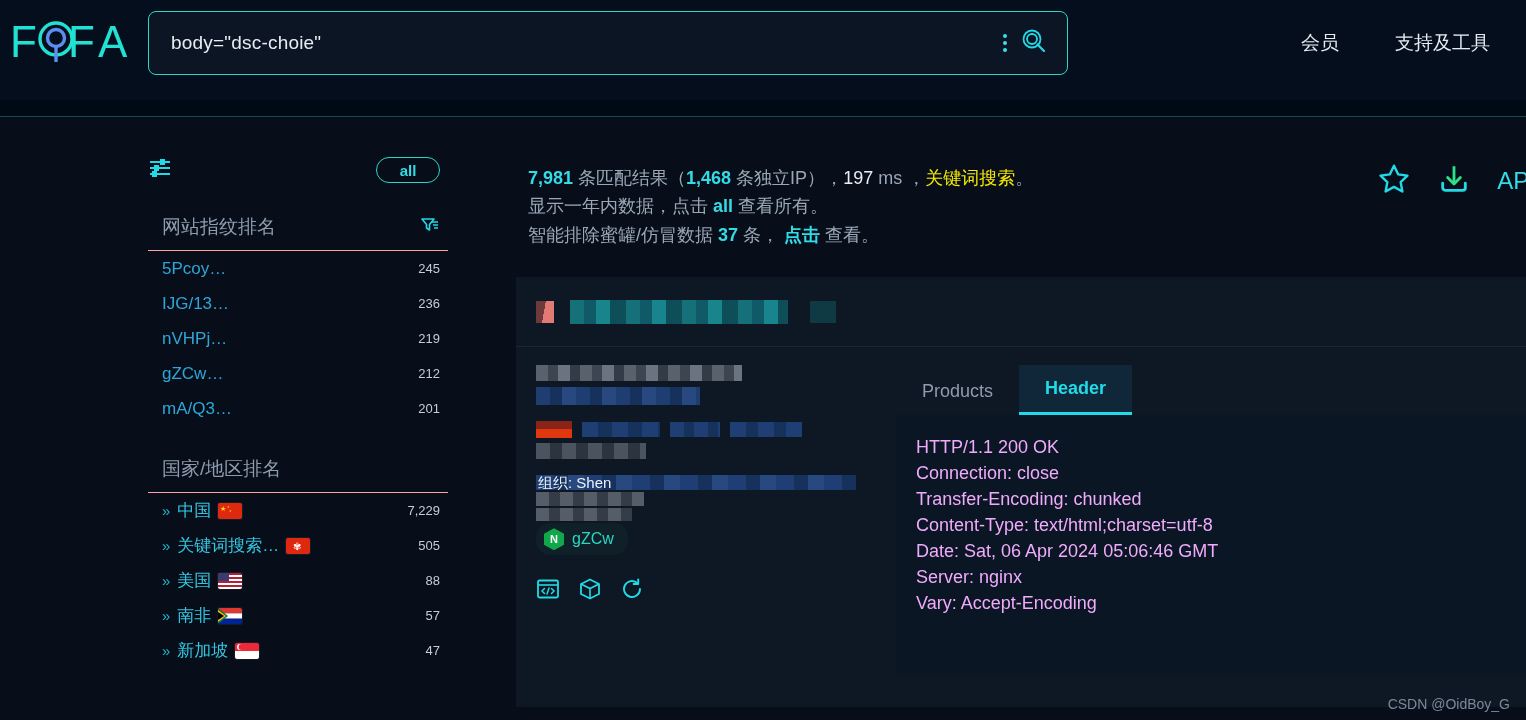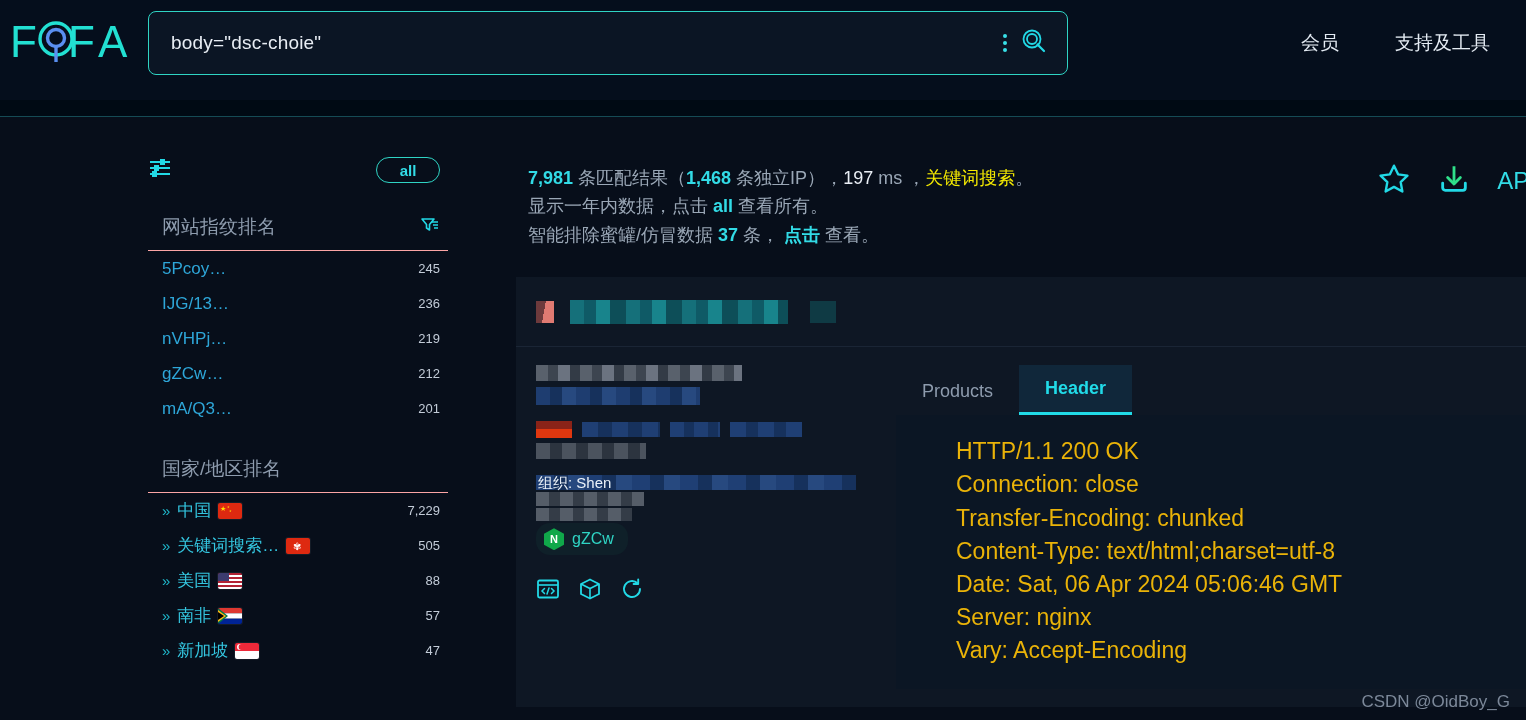--- a/index.html
+++ b/index.html
@@ -127,41 +127,41 @@
     padding: 13px 26px; font-size: 18px; cursor: pointer;
     color: #8e9cae; font-weight: normal;
   }
   .tab.active {
     color: #21dbe8; font-weight: bold; background: #10273a;
     border-bottom: 3px solid #21dbe8;
   }
   .tab-panel {
     background: #0b1624; padding: 20px 0 22px 20px; min-height: 260px;
   }
-  .hdr-line { color: #eab308; font-size: 23px; line-height: 1.44; white-space: pre; margin-left: 40px; }
+  .hdr-line { color: #f0abfc; font-size: 18px; line-height: 1.44; white-space: pre; }
 
   .nginx-badge {
     display: inline-flex; align-items: center; gap: 8px;
     background: #0f2029; border-radius: 14px;
     padding: 5px 14px 5px 8px; margin-top: 8px;
   }
   .nginx-hex {
     width: 20px; height: 22px; background: #10a84a;
     clip-path: polygon(50% 0%, 100% 25%, 100% 75%, 50% 100%, 0% 75%, 0% 25%);
     display: flex; align-items: center; justify-content: center;
     color: #fff; font-size: 11px; font-weight: bold;
   }
   .nginx-label { color: #2fd4c4; font-size: 16px; }
 
   .icon-row { display: flex; gap: 18px; margin-top: 22px; }
   .icon-row svg { cursor: pointer; }
 
   .watermark {
     position: absolute; right: 16px; bottom: 8px;
-    color: #7c8899; font-size: 17px;
+    color: #7c8899; font-size: 14px;
   }
 </style>
 </head>
 <body>
 
 <div id="app">
 
   <div class="header">
     <div class="logo">
       <span>

